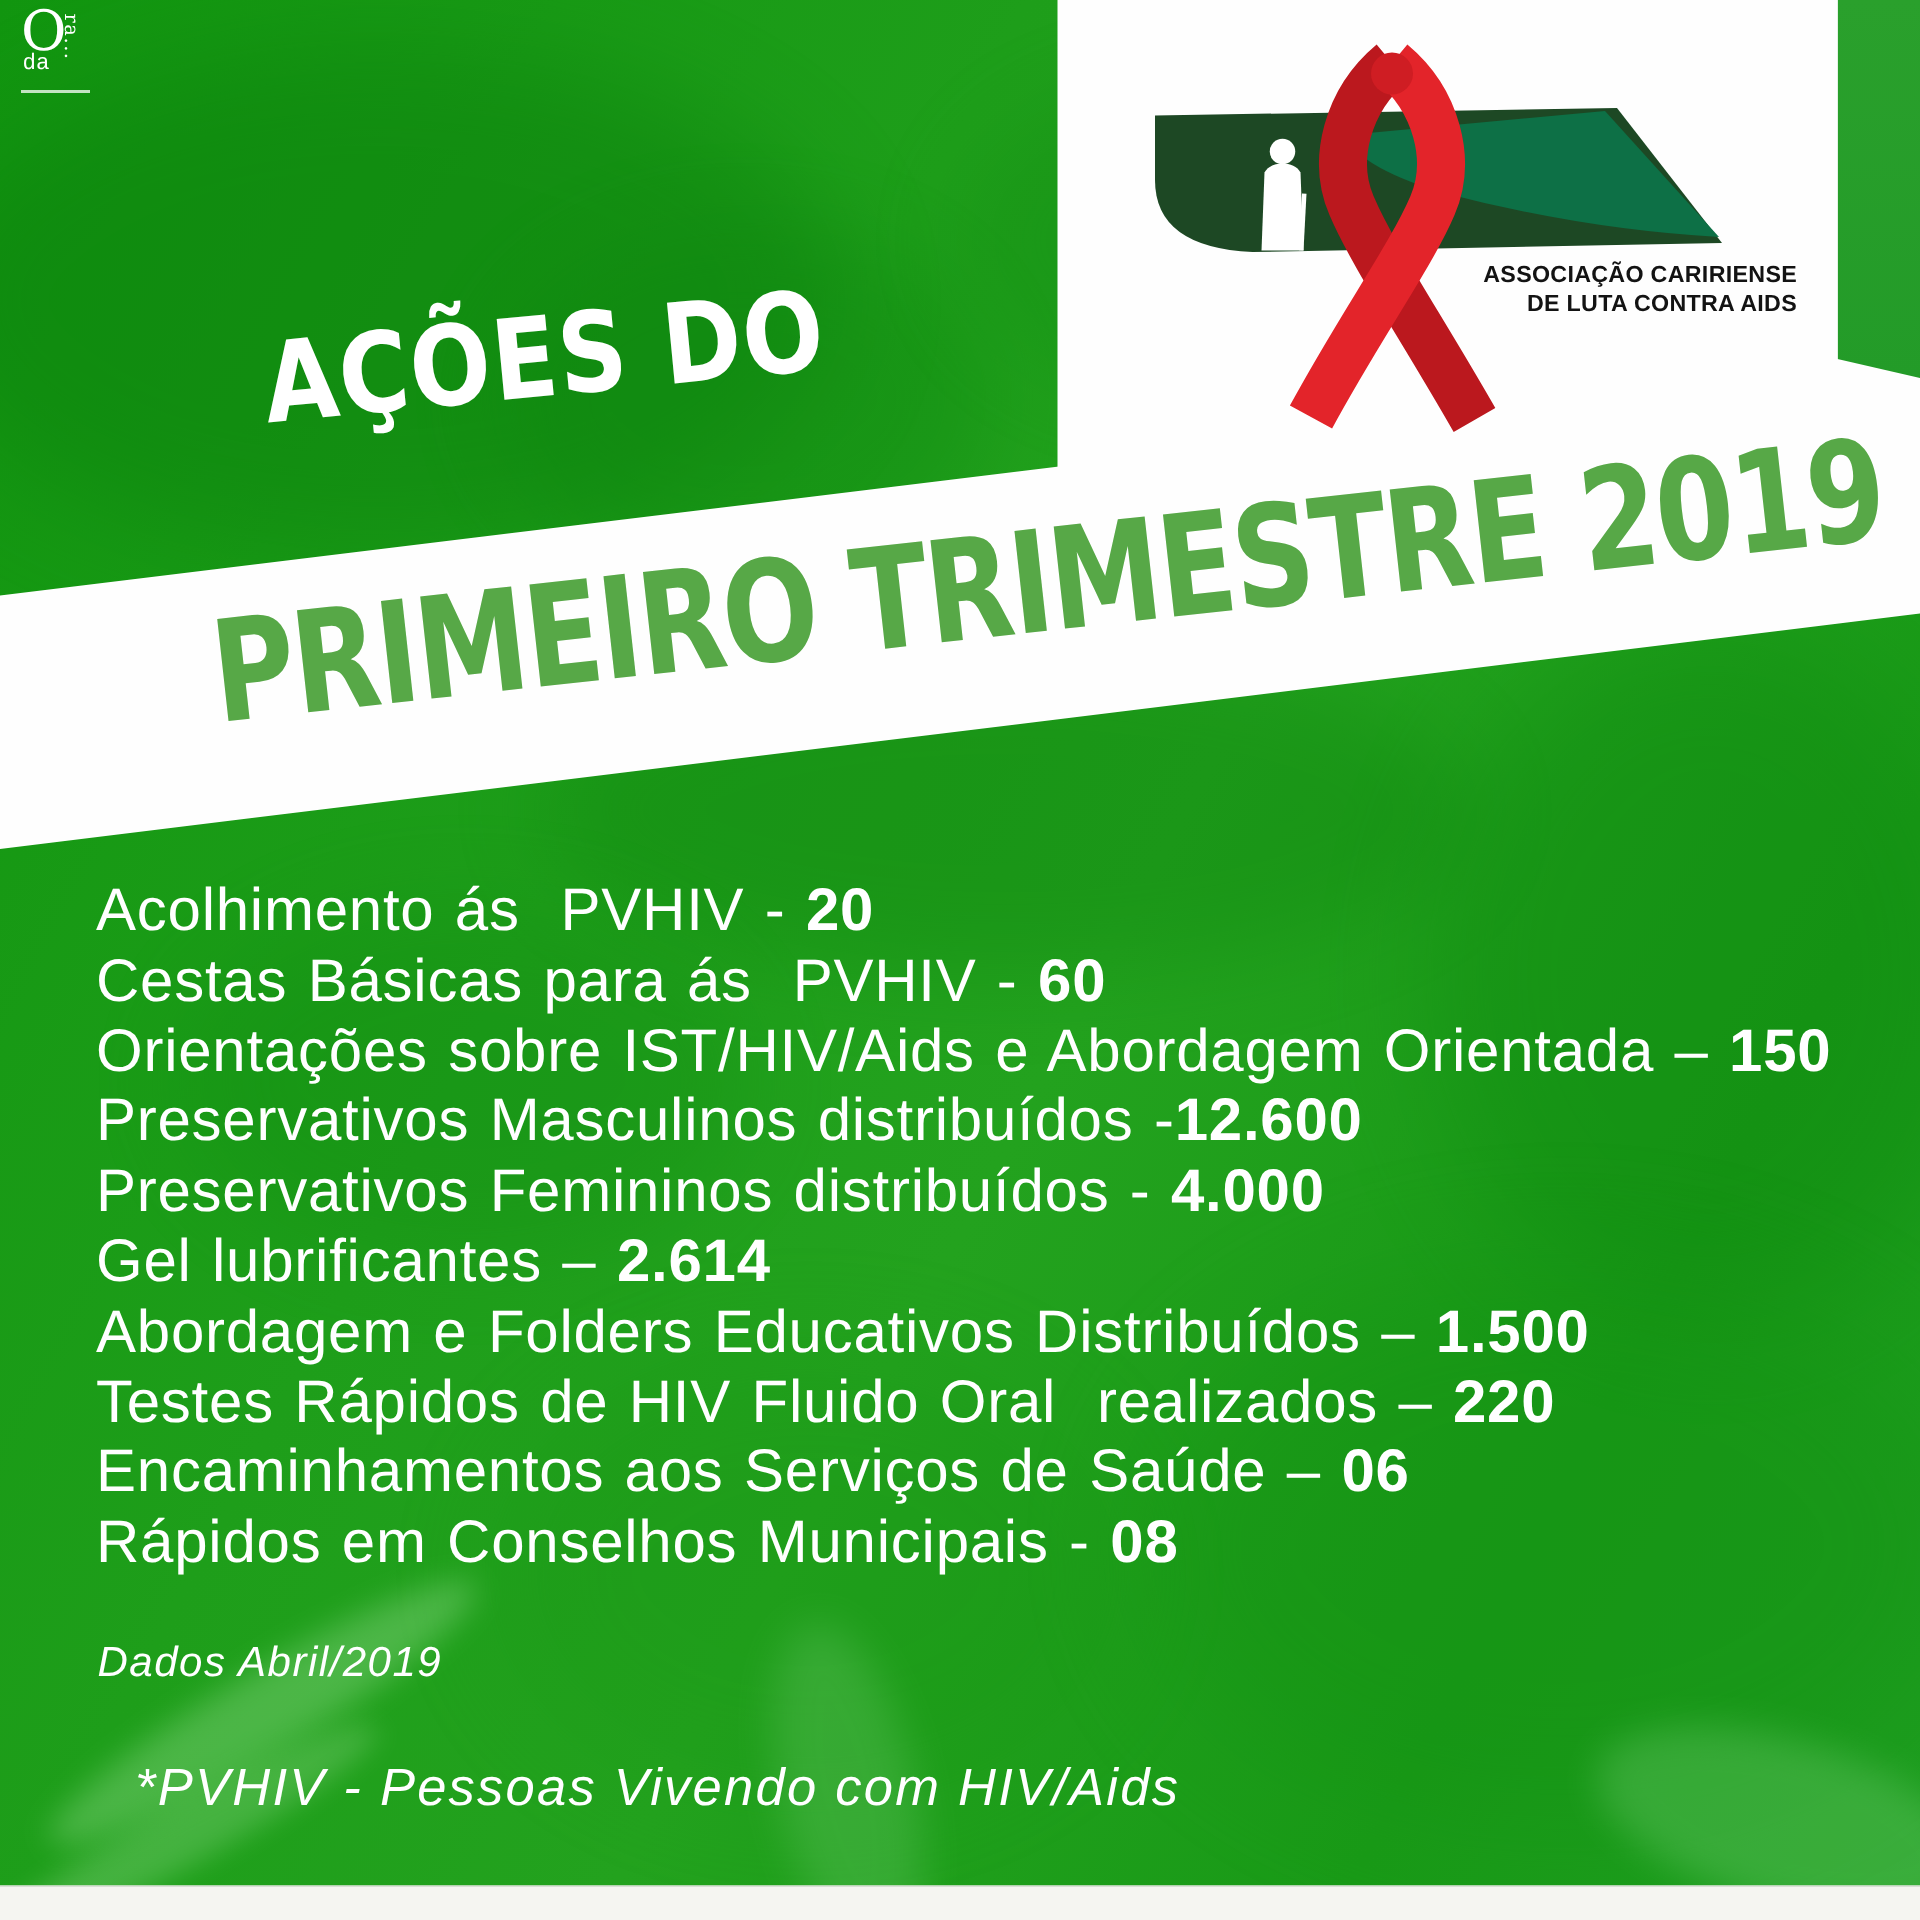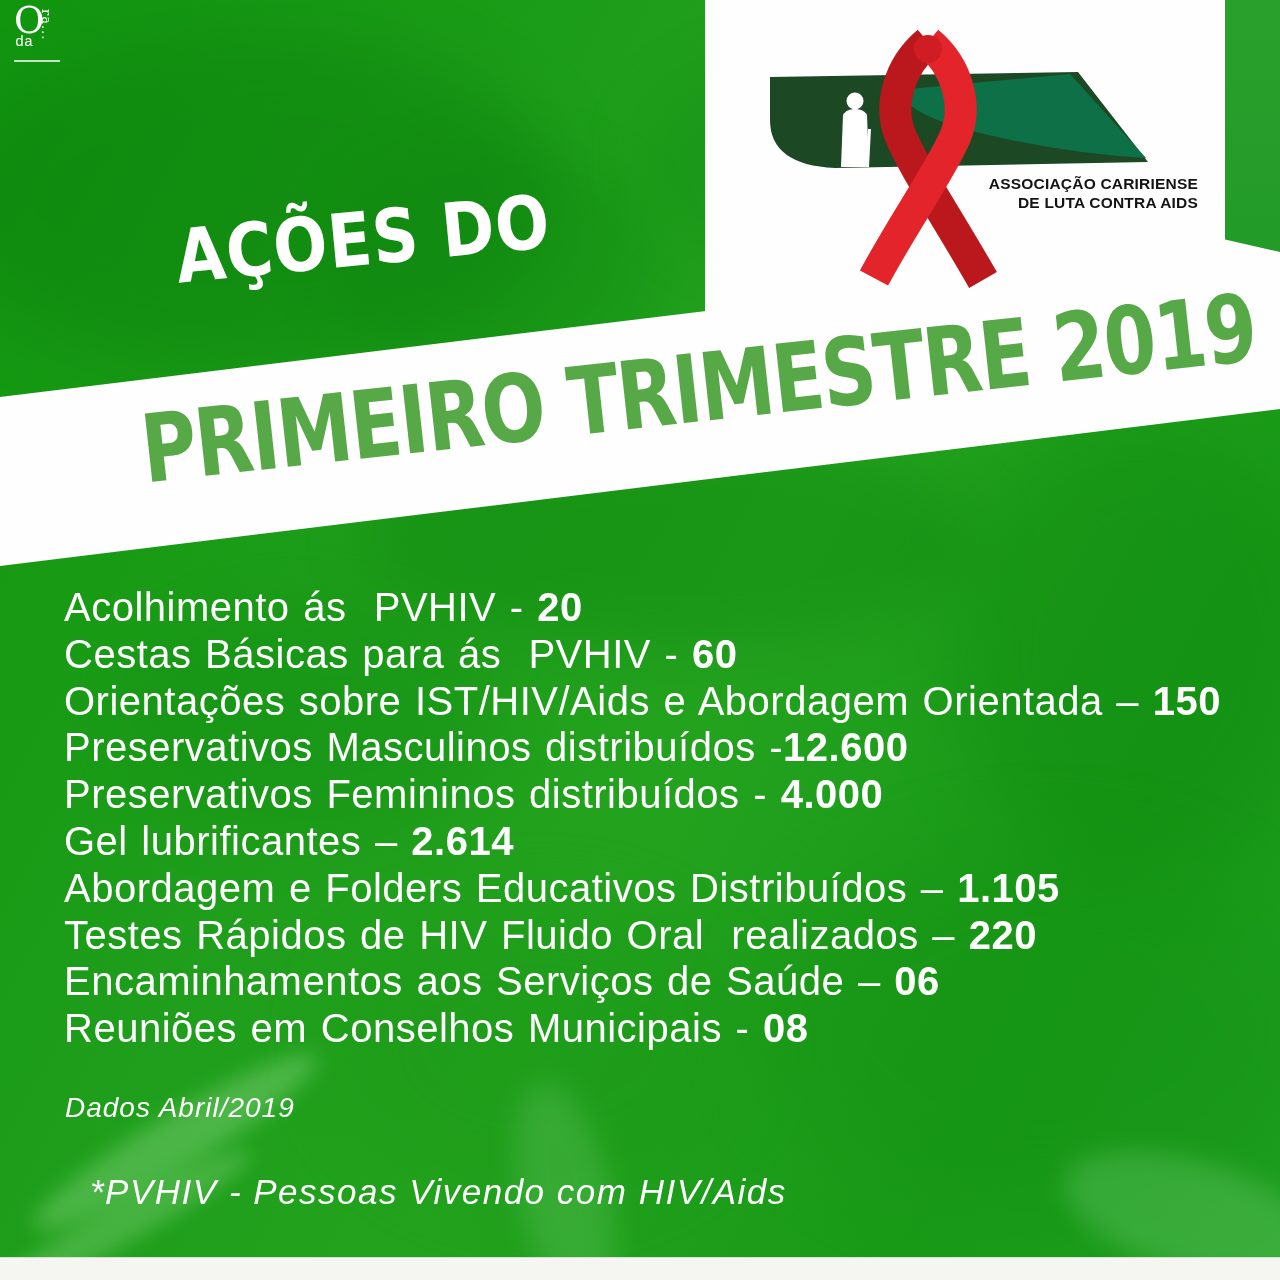--- a/index.html
+++ b/index.html
@@ -116,23 +116,23 @@
   <h1 class="title1">AÇÕES DO</h1>
   <h2 class="title2">PRIMEIRO TRIMESTRE 2019</h2>
 
   <div class="stats">
     <div class="stat"><span>Acolhimento ás  PVHIV - </span><b>20</b></div>
     <div class="stat"><span>Cestas Básicas para ás  PVHIV - </span><b>60</b></div>
     <div class="stat"><span>Orientações sobre IST/HIV/Aids e Abordagem Orientada – </span><b>150</b></div>
     <div class="stat"><span>Preservativos Masculinos distribuídos -</span><b>12.600</b></div>
     <div class="stat"><span>Preservativos Femininos distribuídos - </span><b>4.000</b></div>
     <div class="stat"><span>Gel lubrificantes – </span><b>2.614</b></div>
-    <div class="stat"><span>Abordagem e Folders Educativos Distribuídos – </span><b>1.105</b></div>
+    <div class="stat"><span>Abordagem e Folders Educativos Distribuídos – </span><b>1.500</b></div>
     <div class="stat"><span>Testes Rápidos de HIV Fluido Oral  realizados – </span><b>220</b></div>
     <div class="stat"><span>Encaminhamentos aos Serviços de Saúde – </span><b>06</b></div>
-    <div class="stat"><span>Reuniões em Conselhos Municipais - </span><b>08</b></div>
+    <div class="stat"><span>Rápidos em Conselhos Municipais - </span><b>08</b></div>
   </div>
 
   <div class="dados">Dados Abril/2019</div>
   <div class="footnote">*PVHIV - Pessoas Vivendo com HIV/Aids</div>
 
   <div class="bottomstrip"></div>
 </div>
 
 </body></html>

